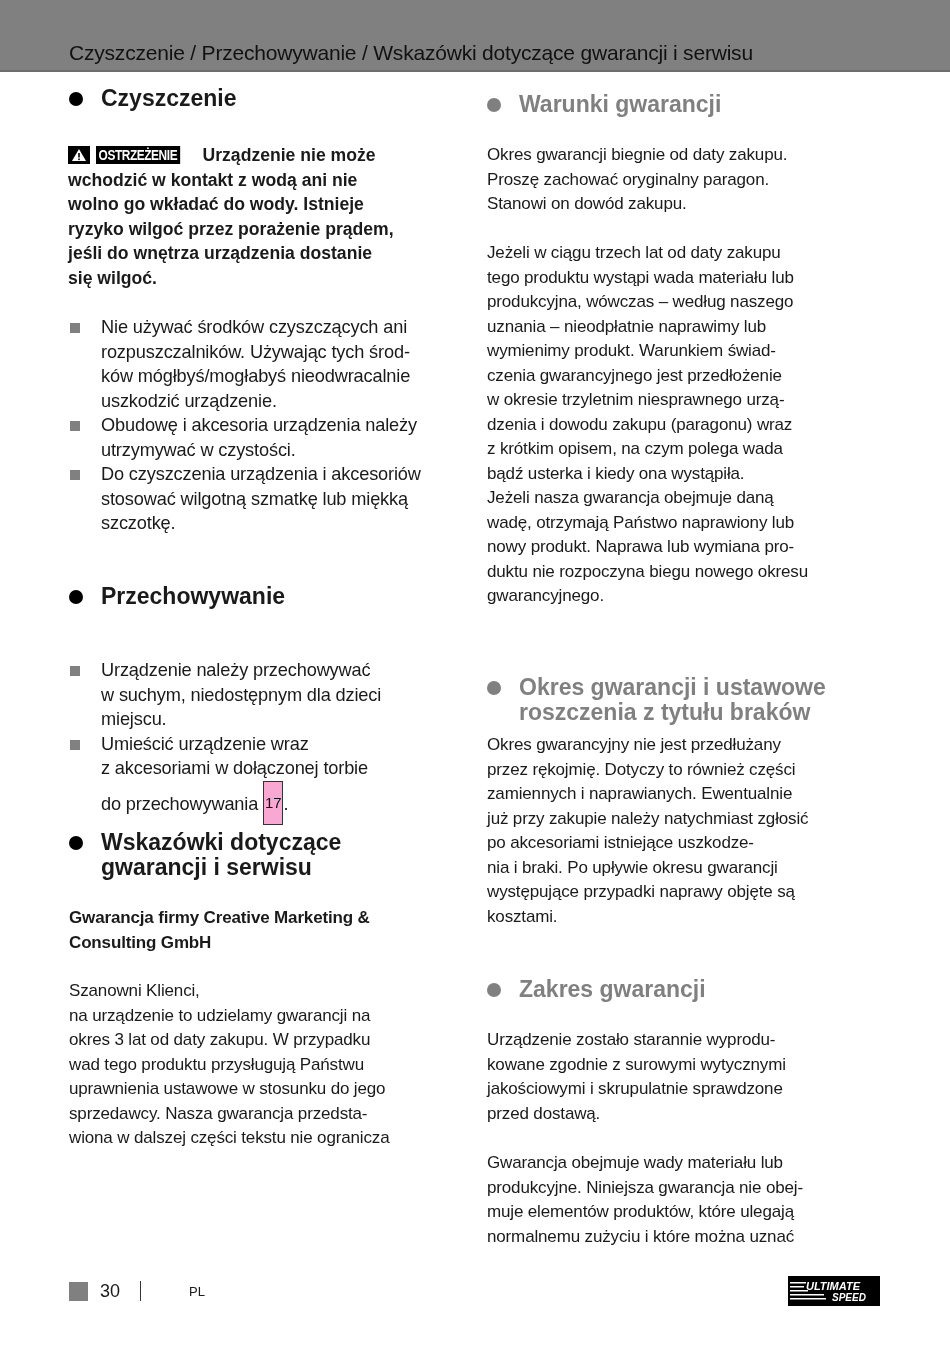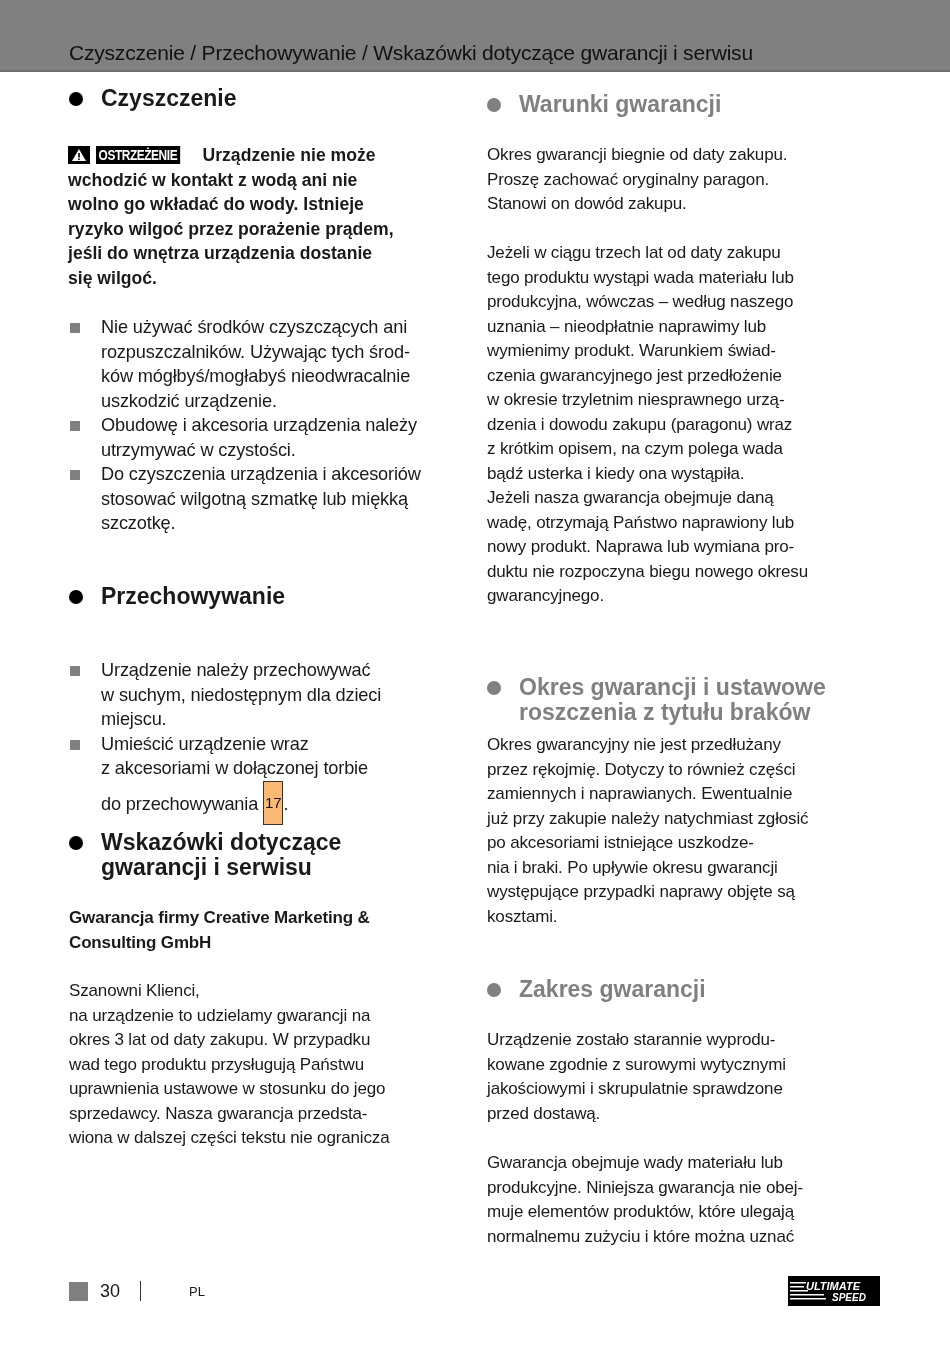--- a/index.html
+++ b/index.html
@@ -46,21 +46,21 @@
     .para .line { display: block; white-space: nowrap; }
 
     .bullet-list { position: absolute; width: 400px; font-size: 18.2px; line-height: 24.5px; letter-spacing: -0.15px; }
     .bullet-item { position: relative; padding-left: 32px; }
     .bullet-item .sq {
       position: absolute; left: 1px; top: 8px; width: 10px; height: 10px; background: #808080;
     }
     .bullet-item .line { display: block; white-space: nowrap; }
 
     .ref-box {
-      display: inline-block; background: #fdba74; color: #111; border: 1px solid #333;
+      display: inline-block; background: #f9a8d4; color: #111; border: 1px solid #333;
       font-size: 15px; line-height: 18px; padding: 12px 1px; vertical-align: 2px;
     }
 
     .footer { position: absolute; top: 1280px; left: 69px; height: 22px; display: flex; align-items: center; }
     .footer .sq { width: 19px; height: 19px; background: #808080; margin-right: 12px; }
     .footer .num { font-size: 18px; margin-right: 20px; }
     .footer .sep { width: 1px; height: 20px; background: #333; margin-right: 48px; }
     .footer .lang { font-size: 13px; }
 
     .logo {

